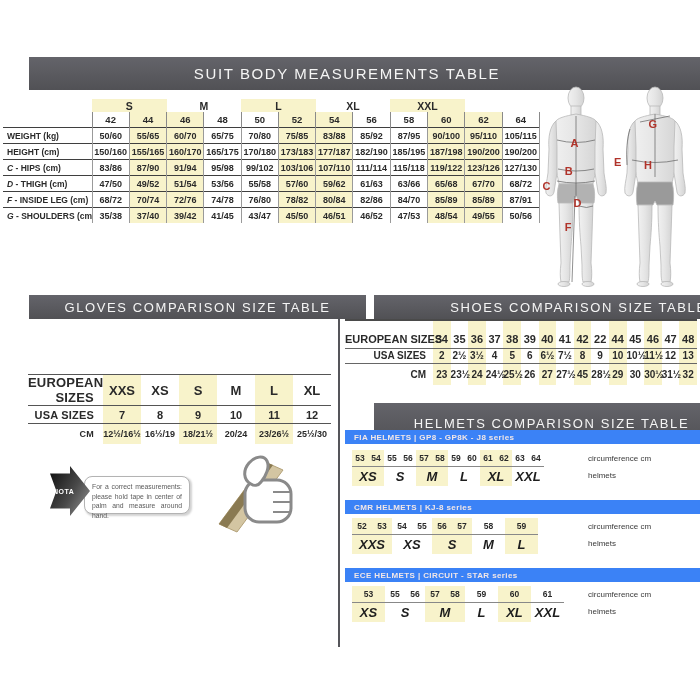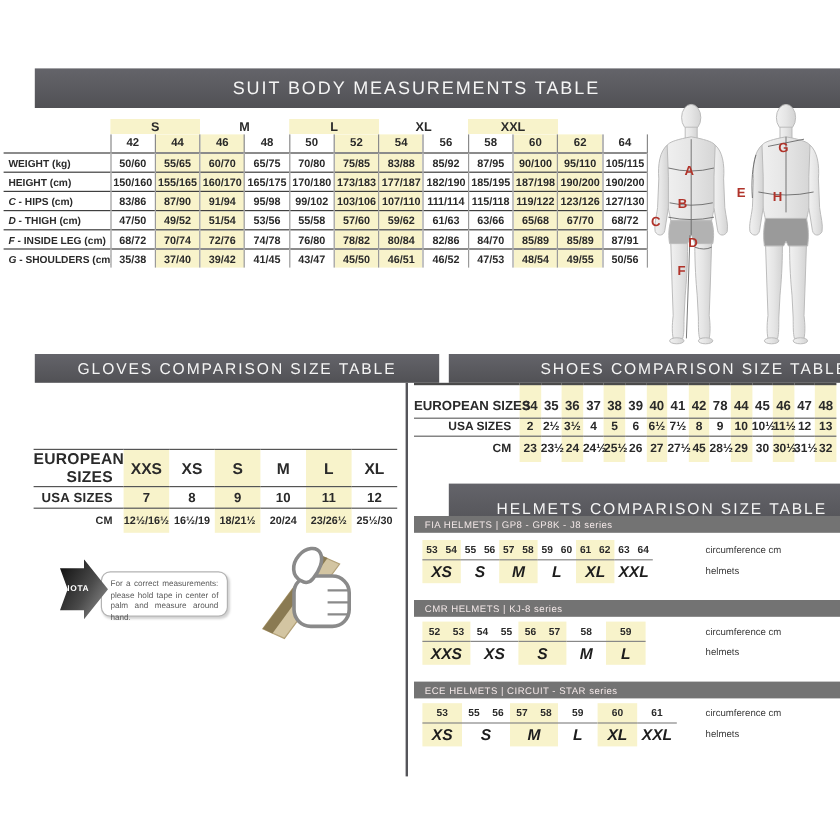--- a/index.html
+++ b/index.html
@@ -60,22 +60,22 @@
   #shoes-table{position:absolute;left:345px;top:319px;width:352px;border-collapse:collapse;
                table-layout:fixed;}
   #shoes-table td{padding:0;text-align:center;font-weight:bold;color:#2a2a2a;white-space:nowrap;}
   #shoes-table td.lab{text-align:right;padding-right:7px;font-size:7.5px;}
   #shoes-table .r1 td{height:28px;font-size:11px;border-top:2px solid #4a4a4a;
       border-bottom:1px solid #666;padding-top:9px;box-sizing:border-box;}
   #shoes-table .r2 td{height:14px;font-size:10px;border-bottom:1px solid #666;}
   #shoes-table .r3 td{height:21px;font-size:10px;}
 
   
-  .helmet-bar{position:absolute;left:345px;width:355px;height:14px;background:#737373;
-      color:#f2e7e7;font-size:8px;font-weight:normal;display:flex;align-items:center;
+  .helmet-bar{position:absolute;left:345px;width:355px;height:14px;background:#3b82f6;
+      color:#f2e7e7;font-size:8px;font-weight:bold;display:flex;align-items:center;
       padding-left:9px;box-sizing:border-box;letter-spacing:.4px;text-align:center;}
   .hgroups{position:absolute;left:352px;display:flex;text-align:center;}
   .hnums{display:flex;justify-content:space-around;align-items:center;height:16px;
       border-bottom:1px solid #888;font-size:8.5px;font-weight:bold;color:#2a2a2a;}
   .hsize{height:19px;display:flex;align-items:center;justify-content:center;
       font-size:13px;font-weight:bold;font-style:italic;color:#1d1d1d;}
   .side-label{position:absolute;left:560px;font-size:8px;color:#3a3a3a;padding-left:28px;}
 </style>
 </head>
 <body>
@@ -334,21 +334,21 @@
         <td class="lab">EUROPEAN SIZES</td>
         <td class="hl">34</td>
         <td>35</td>
         <td class="hl">36</td>
         <td>37</td>
         <td class="hl">38</td>
         <td>39</td>
         <td class="hl">40</td>
         <td>41</td>
         <td class="hl">42</td>
-        <td>78</td>
+        <td>22</td>
         <td class="hl">44</td>
         <td>45</td>
         <td class="hl">46</td>
         <td>47</td>
         <td class="hl">48</td>
       </tr>
       <tr class="r2">
         <td class="lab">USA SIZES</td>
         <td class="hl">2</td>
         <td>2½</td>

